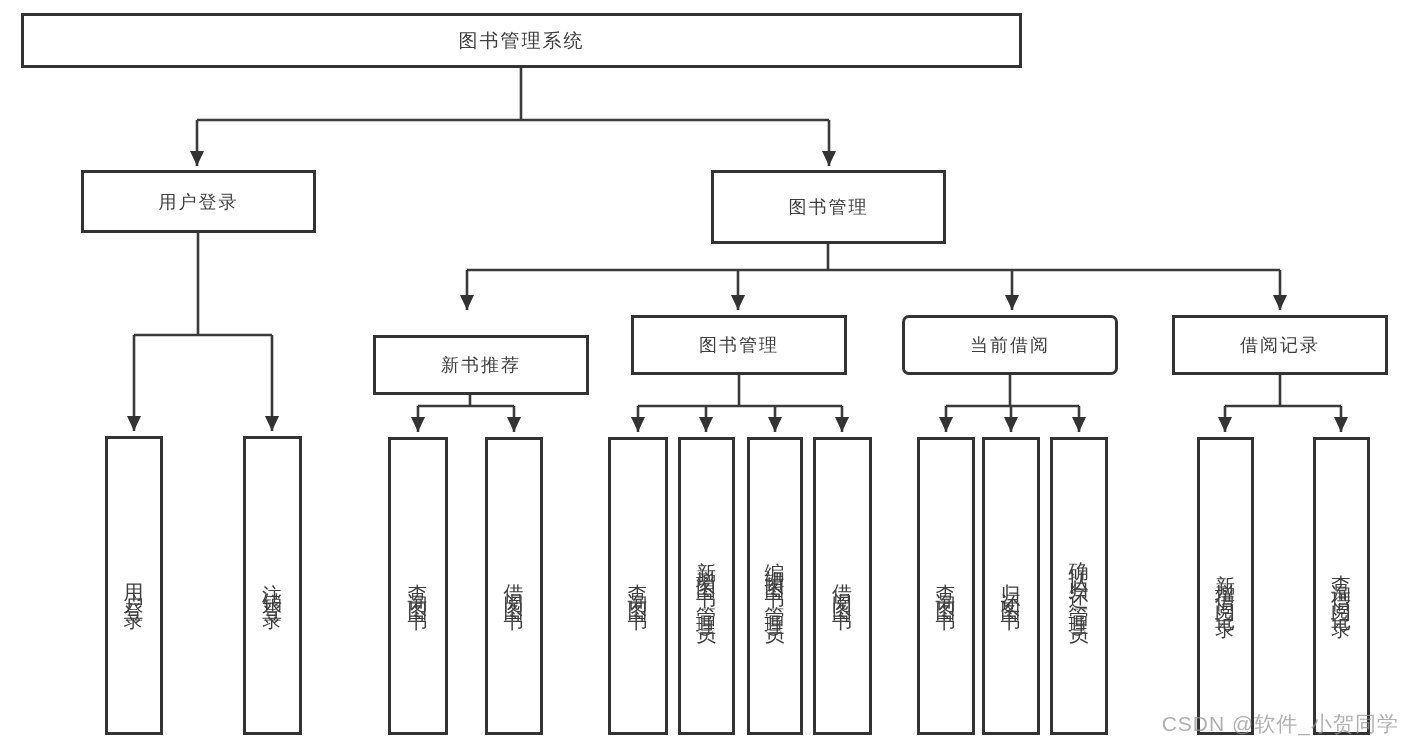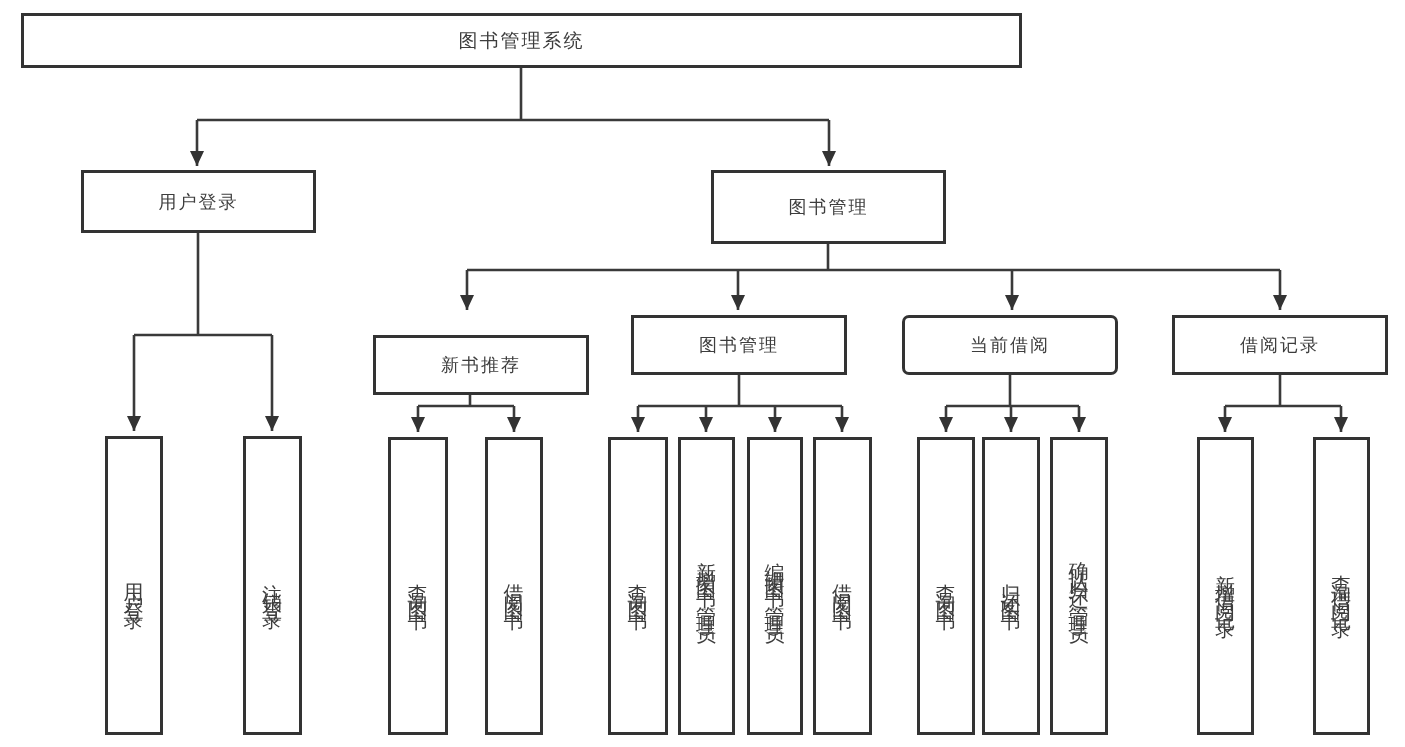--- a/index.html
+++ b/index.html
@@ -168,14 +168,15 @@
     <span class="v-label">确认归还（管理员）</span>
   </div>
 
   <div class="box leaf" style="left:1197px; top:437px; width:57px; height:298px;">
     <span class="v-label">新增借阅记录</span>
   </div>
   <div class="box leaf" style="left:1313px; top:437px; width:57px; height:298px;">
     <span class="v-label">查询借阅记录</span>
   </div>
 
+  <span class="watermark">CSDN @软件_小贺同学</span>
 
 </div>
 
 </body></html>

